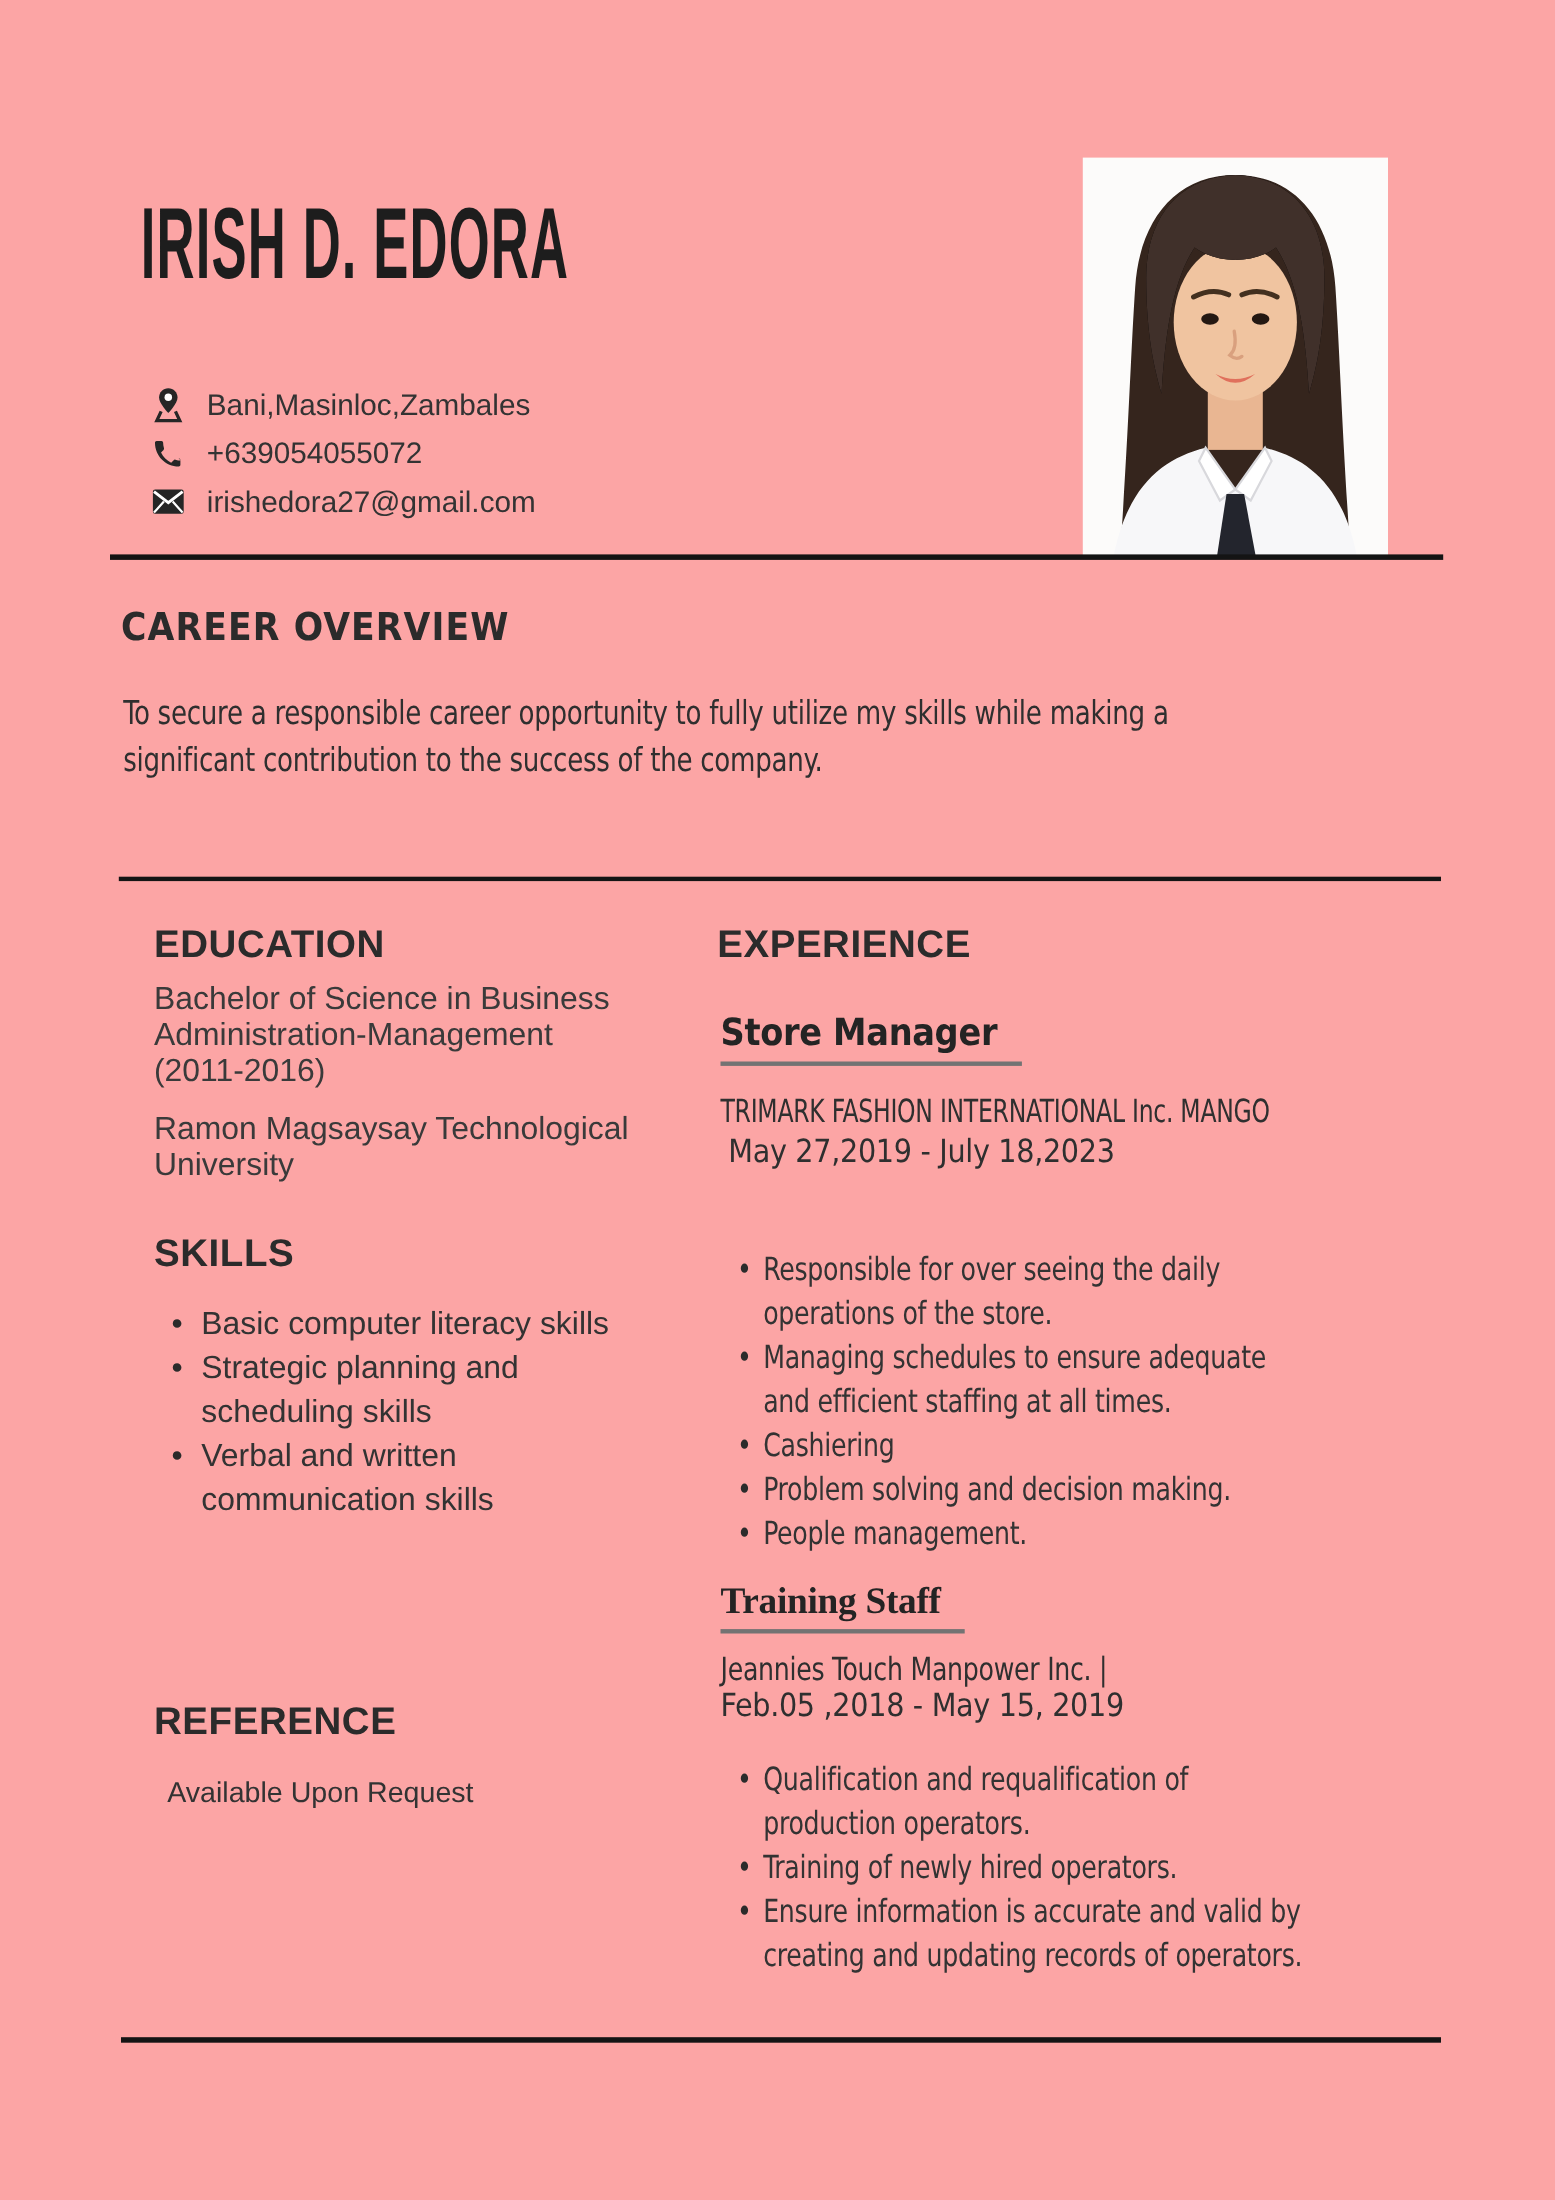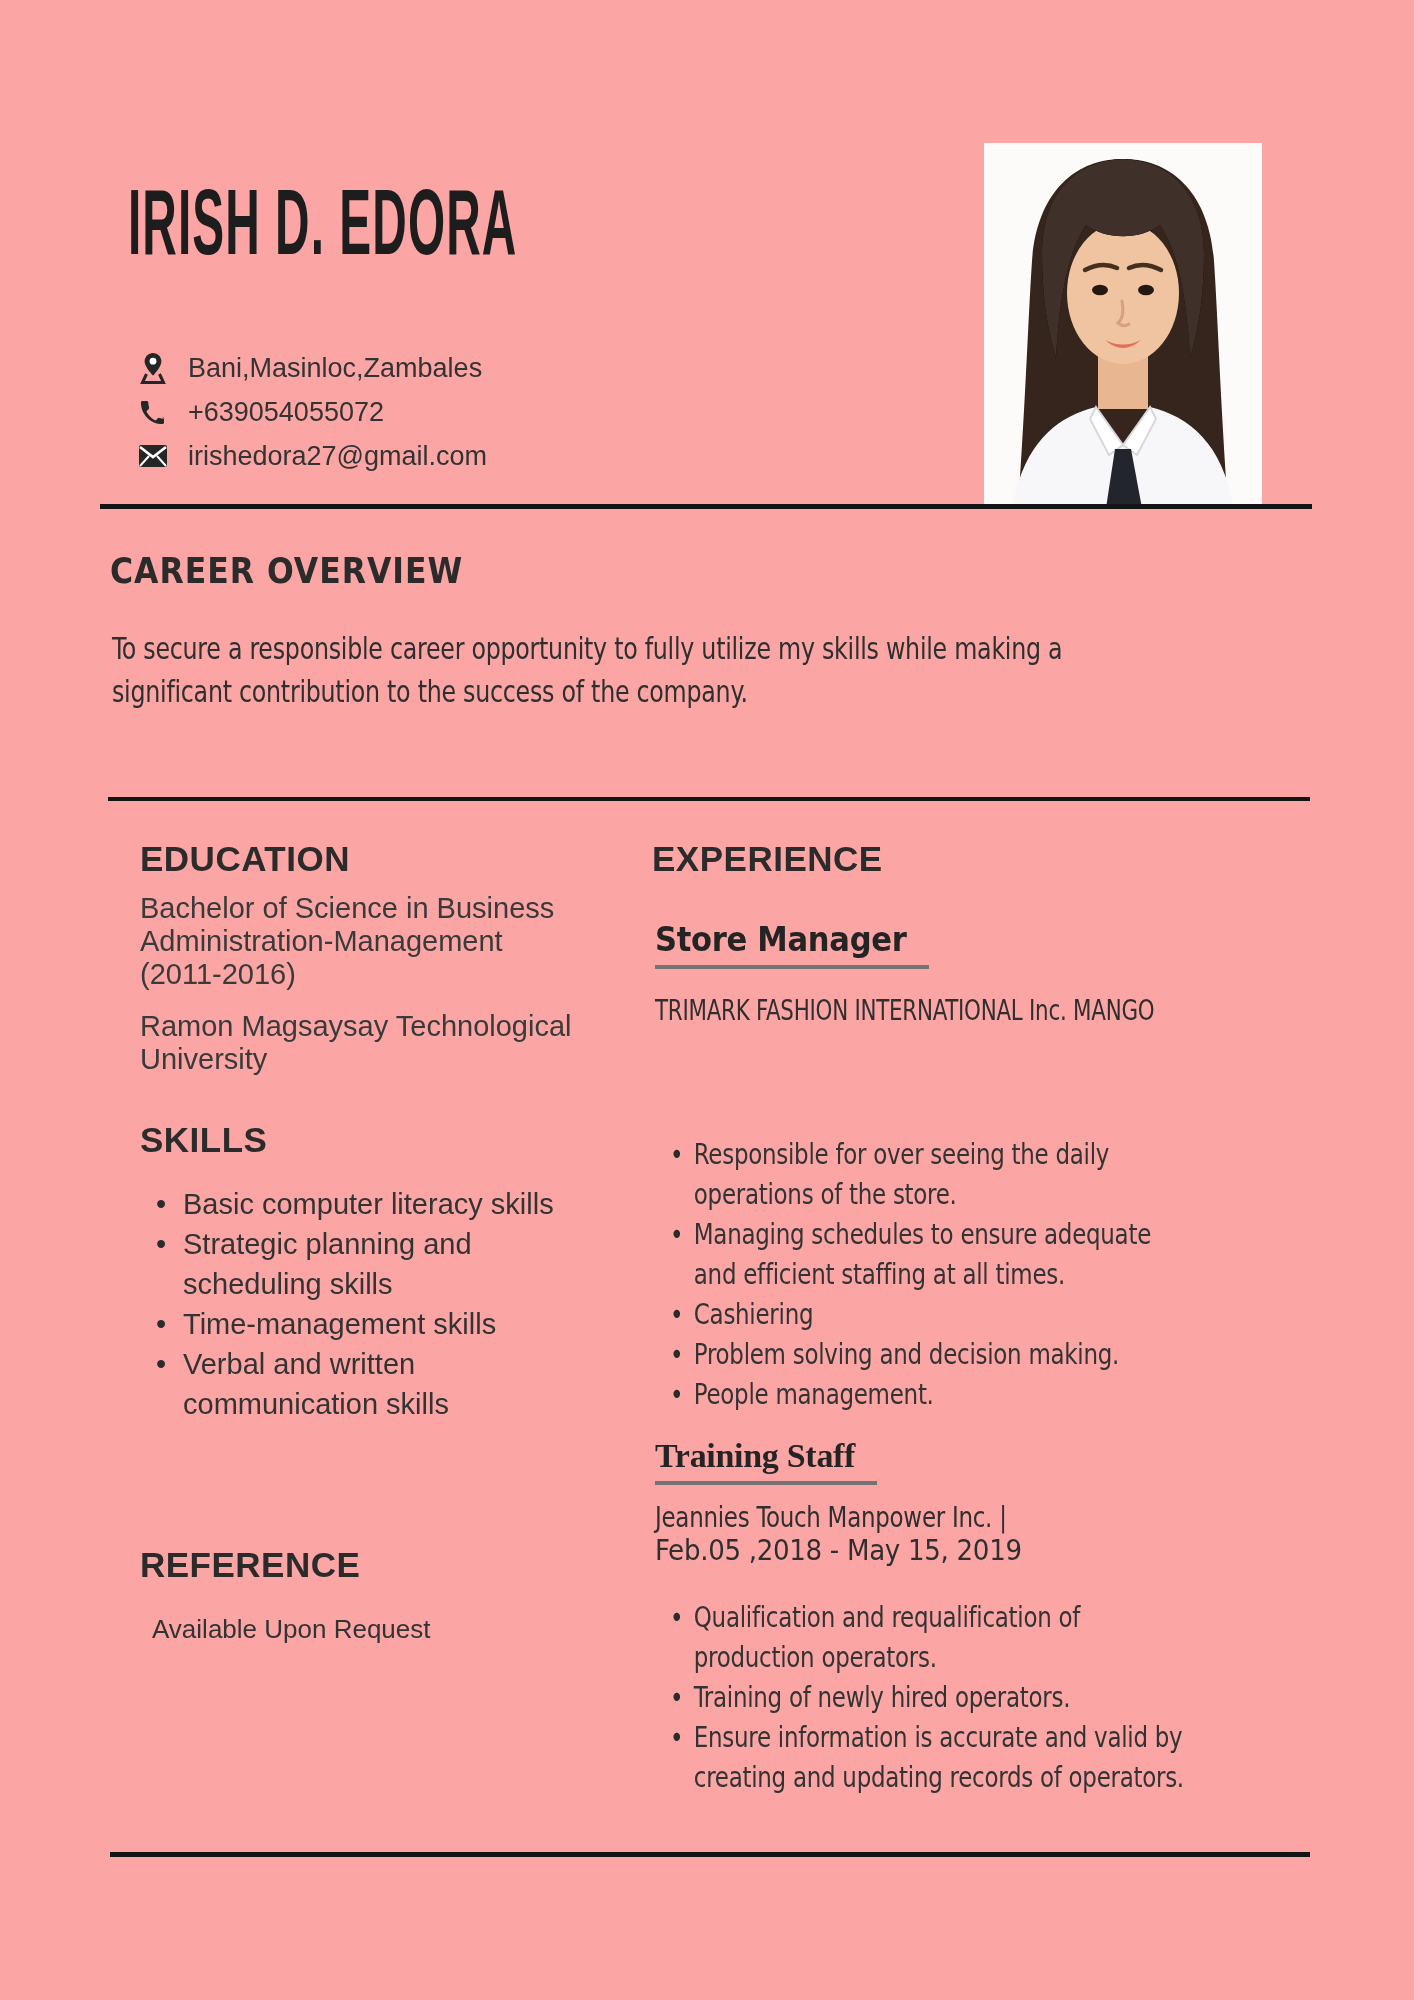--- a/index.html
+++ b/index.html
@@ -143,32 +143,32 @@
 Administration-Management
 (2011-2016)</div>
   <div class="edu-school pre">Ramon Magsaysay Technological
 University</div>
 
   <div class="heading skills-heading">SKILLS</div>
   <ul class="blist skills-list">
     <li class="pre">Basic computer literacy skills</li>
     <li class="pre">Strategic planning and
 scheduling skills</li>
-    <li class="pre">Time-management skills</li>
     <li class="pre">Verbal and written
 communication skills</li>
   </ul>
 
   <div class="heading ref-heading">REFERENCE</div>
   <div class="ref-text">Available Upon Request</div>
 
   <div class="heading exp-heading">EXPERIENCE</div>
 
   <div class="job-title cond job1-title">Store Manager</div>
   <div class="job-company cond job1-company">TRIMARK FASHION INTERNATIONAL Inc. MANGO</div>
+  <div class="job-dates cond job1-dates">May 27,2019 - July 18,2023</div>
   <ul class="blist cond squeeze job1-bullets">
     <li class="pre">Responsible for over seeing the daily
 operations of the store.</li>
     <li class="pre">Managing schedules to ensure adequate
 and efficient staffing at all times.</li>
     <li class="pre">Cashiering</li>
     <li class="pre">Problem solving and decision making.</li>
     <li class="pre">People management.</li>
   </ul>
 

